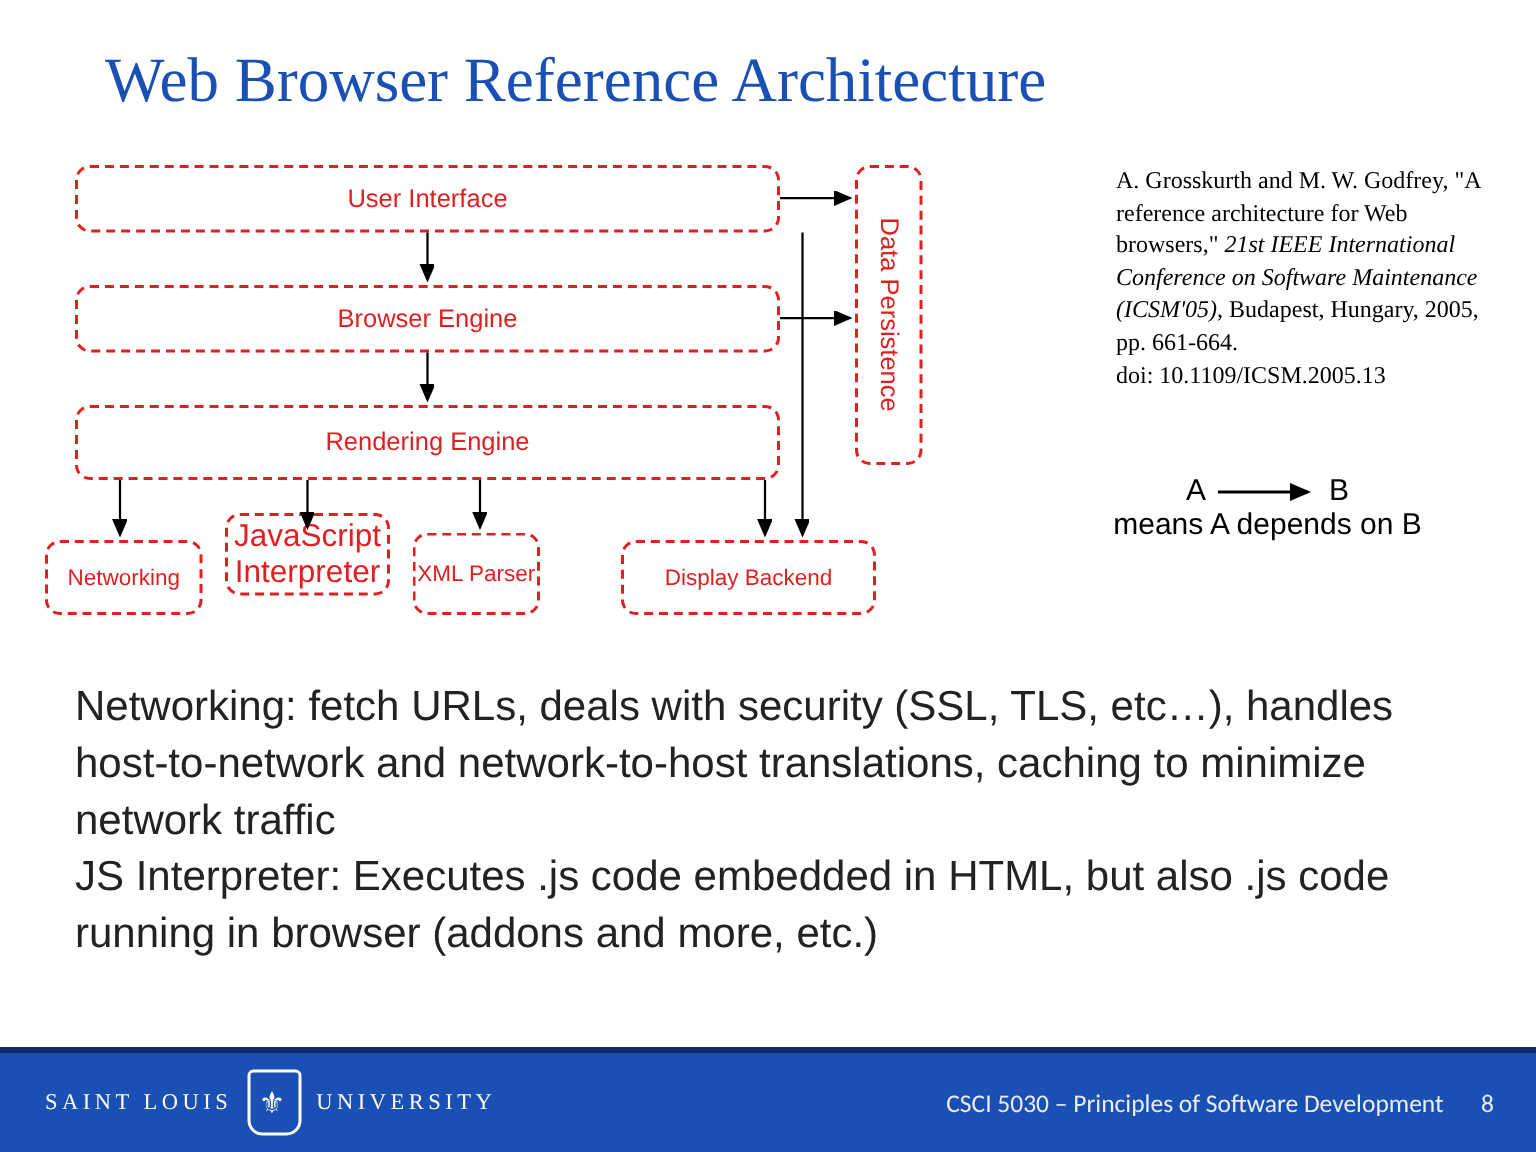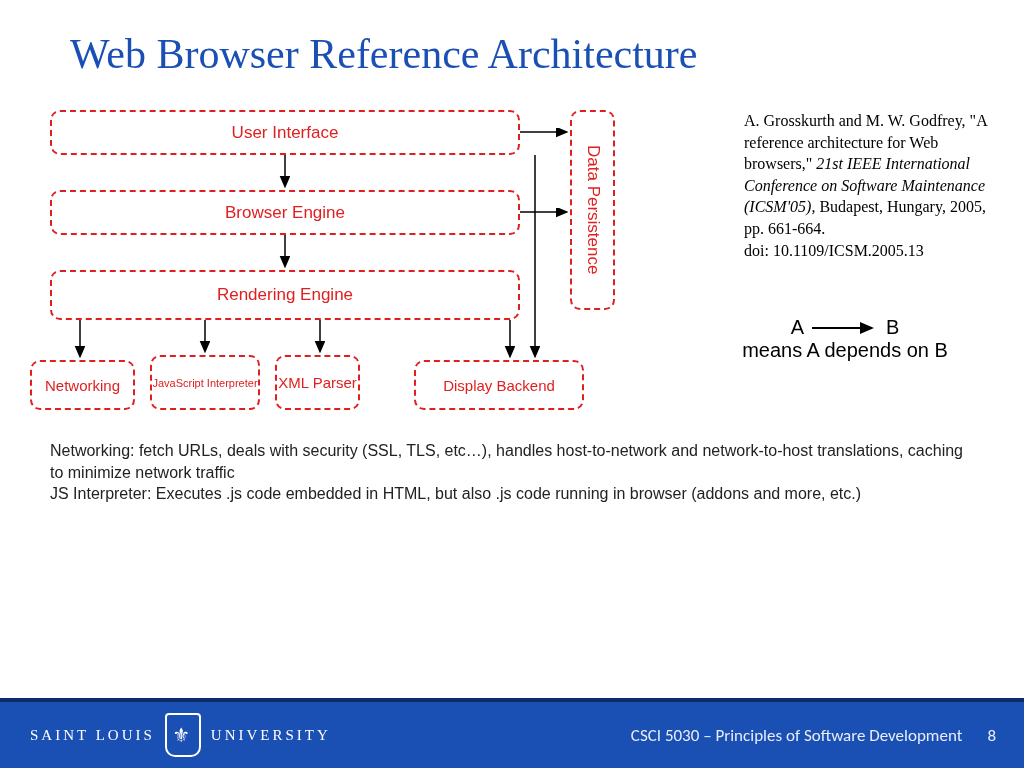--- a/index.html
+++ b/index.html
@@ -73,25 +73,25 @@
     color: #000;
   }
   .legend-line1 {
     display: flex;
     align-items: center;
     justify-content: center;
     gap: 6px;
   }
   .body-text {
     position: absolute;
-    top: 440px;
+    top: 452px;
     left: 50px;
     right: 60px;
     font-family: Verdana, sans-serif;
-    font-size: 16px;
+    font-size: 28px;
     color: #222;
     line-height: 1.35;
   }
   .para2 { }
   .footer {
     position: absolute;
     left: 0;
     right: 0;
     bottom: 0;
     height: 70px;
@@ -139,21 +139,21 @@
 
 <h1 class="slide-title">Web Browser Reference Architecture</h1>
 
 <div class="content-top">
   <div class="diagram-area">
 
     <div class="dbox" style="left:20px; top:5px; width:470px; height:45px;">User Interface</div>
     <div class="dbox" style="left:20px; top:85px; width:470px; height:45px;">Browser Engine</div>
     <div class="dbox" style="left:20px; top:165px; width:470px; height:50px;">Rendering Engine</div>
     <div class="dbox" style="left:0px; top:255px; width:105px; height:50px; font-size:15px;">Networking</div>
-    <div class="dbox" style="left:120px; top:250px; width:110px; height:55px; font-size:11px;">JavaScript Interpreter</div>
+    <div class="dbox" style="left:120px; top:237px; width:110px; height:55px; font-size:21px;">JavaScript Interpreter</div>
     <div class="dbox" style="left:245px; top:250px; width:85px; height:55px; font-size:15px;">XML Parser</div>
     <div class="dbox" style="left:384px; top:255px; width:170px; height:50px; font-size:15px;">Display Backend</div>
     <div class="dbox" style="left:540px; top:5px; width:45px; height:200px;">
         <span class="vtext">Data Persistence</span>
       </div>
 
     <svg class="arrow" style="left:0; top:0; width:650px; height:310px;">
       <defs>
         <marker id="ah" markerWidth="8" markerHeight="8" refX="6" refY="3" orient="auto">
           <path d="M0,0 L7,3 L0,6 Z" fill="#000"></path>

